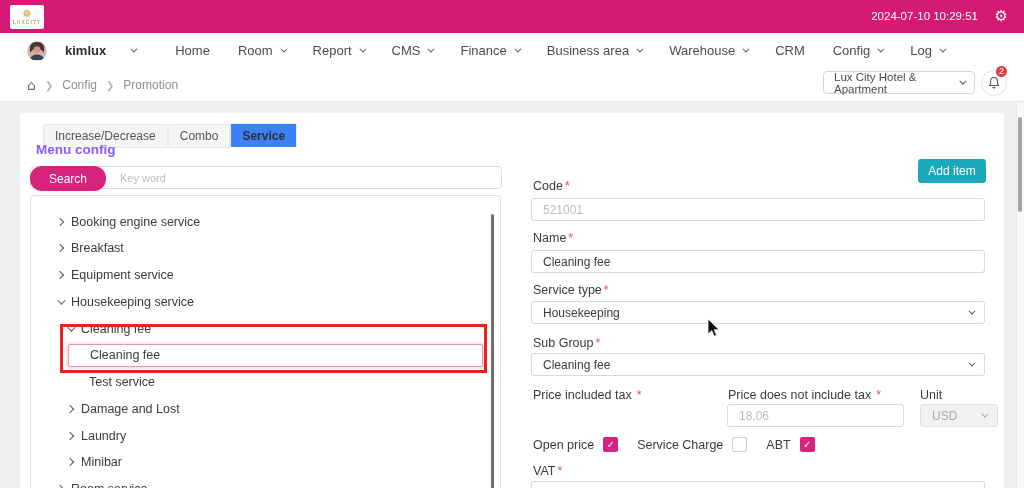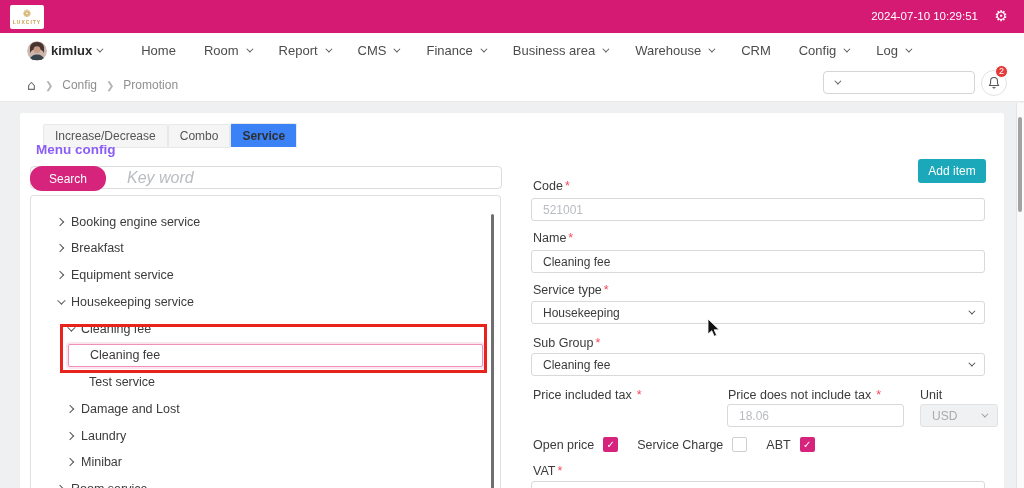--- a/index.html
+++ b/index.html
@@ -17,21 +17,21 @@
   .logo{position:absolute;left:10px;top:5px;width:34px;height:24px;background:#fff;border-radius:2px;
         display:flex;flex-direction:column;align-items:center;justify-content:center;color:#c9a34e;}
   .logo .flower{font-size:10px;line-height:10px;}
   .logo .logo-text{font-size:5px;font-weight:bold;letter-spacing:1px;line-height:6px;}
   .datetime{position:absolute;right:46px;top:0;height:33px;line-height:33px;color:#fff;font-size:11.5px;}
   .gear{position:absolute;right:16px;top:0;height:33px;line-height:32px;color:#fff;font-size:15px;cursor:default;}
 
   
   .navbar{position:absolute;left:0;top:33px;width:1024px;height:35px;background:#fff;display:flex;align-items:center;}
   .avatar{margin-left:27px;width:20px;height:20px;border-radius:50%;overflow:hidden;flex:0 0 20px;}
-  .user{display:flex;align-items:center;gap:4px;margin-left:4px;font-size:13px;font-weight:bold;color:#2c2c2c;}
+  .user{display:flex;align-items:center;gap:24px;margin-left:18px;font-size:13px;font-weight:bold;color:#2c2c2c;}
   .nav-items{display:flex;align-items:center;margin-left:40px;gap:28px;}
   .nav-item{display:flex;align-items:center;gap:7px;font-size:13px;color:#4c4c4c;cursor:default;}
   .chev{display:inline-block;width:6px;height:6px;border-right:1.5px solid currentColor;border-bottom:1.5px solid currentColor;}
   .chev.down{transform:rotate(45deg) translateY(-2px);}
   .chev.right{transform:rotate(-45deg);}
   .chev.sm{width:5px;height:5px;color:#555;}
 
   
   .crumbrow{position:absolute;left:0;top:68px;width:1024px;height:34px;background:#fff;border-bottom:1px solid #e9e9e9;}
   .breadcrumb{position:absolute;left:27px;top:0;height:34px;display:flex;align-items:center;gap:9px;font-size:12px;color:var(--muted);}
@@ -50,21 +50,21 @@
   .tabs{position:absolute;left:3px;top:11px;display:flex;gap:0;height:24px;align-items:flex-end;margin-left:20px;}
   .tab{height:24px;padding:0 11px;display:flex;align-items:center;font-size:12px;color:#555;
        background:#f5f5f6;border:1px solid #e8e8e8;border-radius:2px 2px 0 0;cursor:default;}
   .tab.active{background:#3b82f6;border-bottom-color:#fff;height:25px;color:#2f2f2f;font-weight:bold;}
 
   .section-title{position:absolute;left:16px;top:29px;font-size:13.5px;font-weight:bold;color:#8b5cf6;}
 
   .search-bar{position:absolute;left:10px;top:53px;width:472px;height:23px;border:1px solid #dcdcdc;border-radius:4px;display:flex;background:#fff;}
   .search-btn{flex:0 0 76px;margin:-1px 0 -1px -1px;height:25px;background:var(--accent);color:#fff;font-size:12px;
        border-radius:12px;display:flex;align-items:center;justify-content:center;cursor:default;}
-  .search-input{flex:1;display:flex;align-items:center;padding-left:21px;font-size:16px;color:var(--ph);font-style:italic;}
+  .search-input{flex:1;display:flex;align-items:center;padding-left:14px;font-size:11px;color:var(--ph);}
 
   .tree-panel{position:absolute;left:10px;top:82px;width:471px;height:318px;border:1px solid var(--border);border-bottom:none;border-radius:4px 4px 0 0;background:#fff;}
   .tree-row{position:absolute;left:0;width:100%;height:27px;display:flex;align-items:center;font-size:12.5px;color:#3b3b3b;cursor:default;}
   .tree-row .arrow{width:14px;margin-right:4px;display:flex;align-items:center;justify-content:center;color:#555;}
   .tree-row .spacer{width:18px;}
   .lv0{padding-left:22px;} .lv1{padding-left:32px;} .lv2{padding-left:40px;}
   .sel-box{position:absolute;left:37px;right:17px;top:2px;height:23px;border:1px solid #ee8fbc;border-radius:2px;
      box-shadow:0 0 0 2px rgba(238,143,188,.22);background:#fff;display:flex;align-items:center;padding-left:21px;}
   .tree-scrollbar{position:absolute;right:6px;top:18px;width:3px;height:296px;background:#6f6f6f;border-radius:2px;}
 
@@ -164,20 +164,21 @@
 <div class="crumbrow">
   <div class="breadcrumb">
     <span class="home-icon glyph">⌂</span>
   <span class="crumb-sep glyph">❯</span>
       <span>Config</span>
       <span class="crumb-sep glyph">❯</span>
       <span>Promotion</span>
     </div>
 </div>
 <div class="hotel-select">
+  <span>Lux City Hotel &amp; Apartment</span>
   <span class="chev down sm"></span>
 </div>
 <div class="bell-btn">
   <svg viewBox="0 0 16 16" width="14" height="14">
     <path d="M8 1.6c-2.3 0-3.9 1.8-3.9 4v2.9L2.9 10.9h10.2L12 8.5v-2.9c0-2.2-1.7-4-4-4z" fill="none" stroke="#555" stroke-width="1.2"></path>
     <path d="M6.6 12.6a1.5 1.5 0 0 0 2.8 0" fill="none" stroke="#555" stroke-width="1.2"></path>
   </svg>
 </div>
 <div class="badge">2</div>
 

